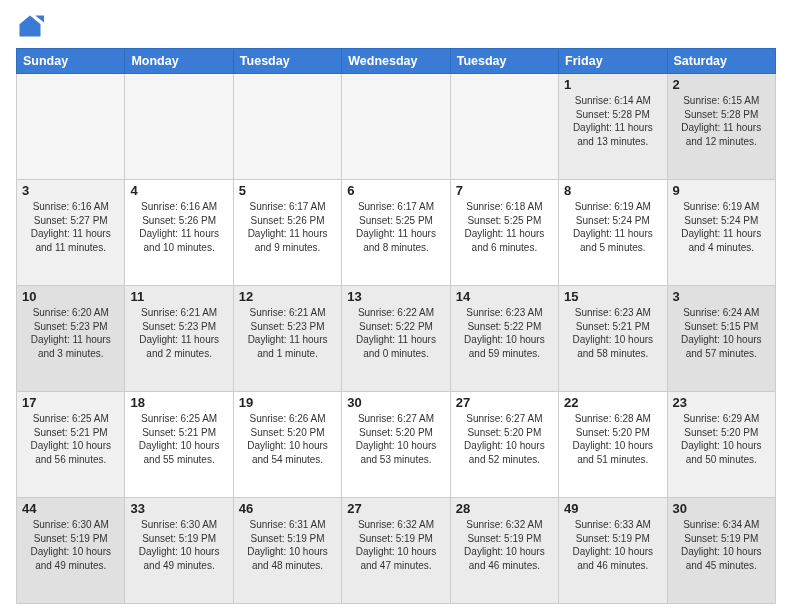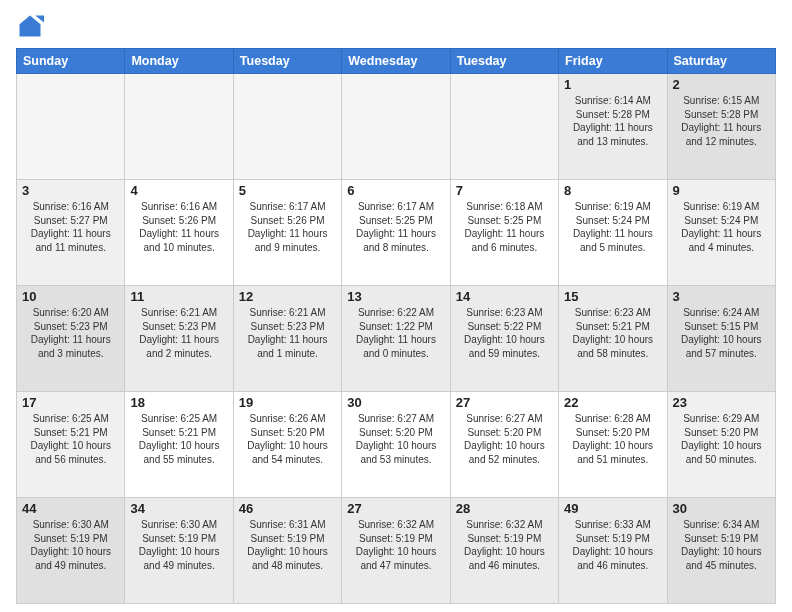--- a/index.html
+++ b/index.html
@@ -234,21 +234,21 @@
           <td>
             <div class="day-number">12</div>
             <div class="day-info">Sunrise: 6:21 AM
 Sunset: 5:23 PM
 Daylight: 11 hours
 and 1 minute.</div>
           </td>
           <td>
             <div class="day-number">13</div>
             <div class="day-info">Sunrise: 6:22 AM
-Sunset: 1:22 PM
+Sunset: 5:22 PM
 Daylight: 11 hours
 and 0 minutes.</div>
           </td>
           <td>
             <div class="day-number">14</div>
             <div class="day-info">Sunrise: 6:23 AM
 Sunset: 5:22 PM
 Daylight: 10 hours
 and 59 minutes.</div>
           </td>
@@ -320,21 +320,21 @@
         </tr>
         <tr class="row-shaded">
           <td class="weekend">
             <div class="day-number">44</div>
             <div class="day-info">Sunrise: 6:30 AM
 Sunset: 5:19 PM
 Daylight: 10 hours
 and 49 minutes.</div>
           </td>
           <td>
-            <div class="day-number">34</div>
+            <div class="day-number">33</div>
             <div class="day-info">Sunrise: 6:30 AM
 Sunset: 5:19 PM
 Daylight: 10 hours
 and 49 minutes.</div>
           </td>
           <td>
             <div class="day-number">46</div>
             <div class="day-info">Sunrise: 6:31 AM
 Sunset: 5:19 PM
 Daylight: 10 hours

